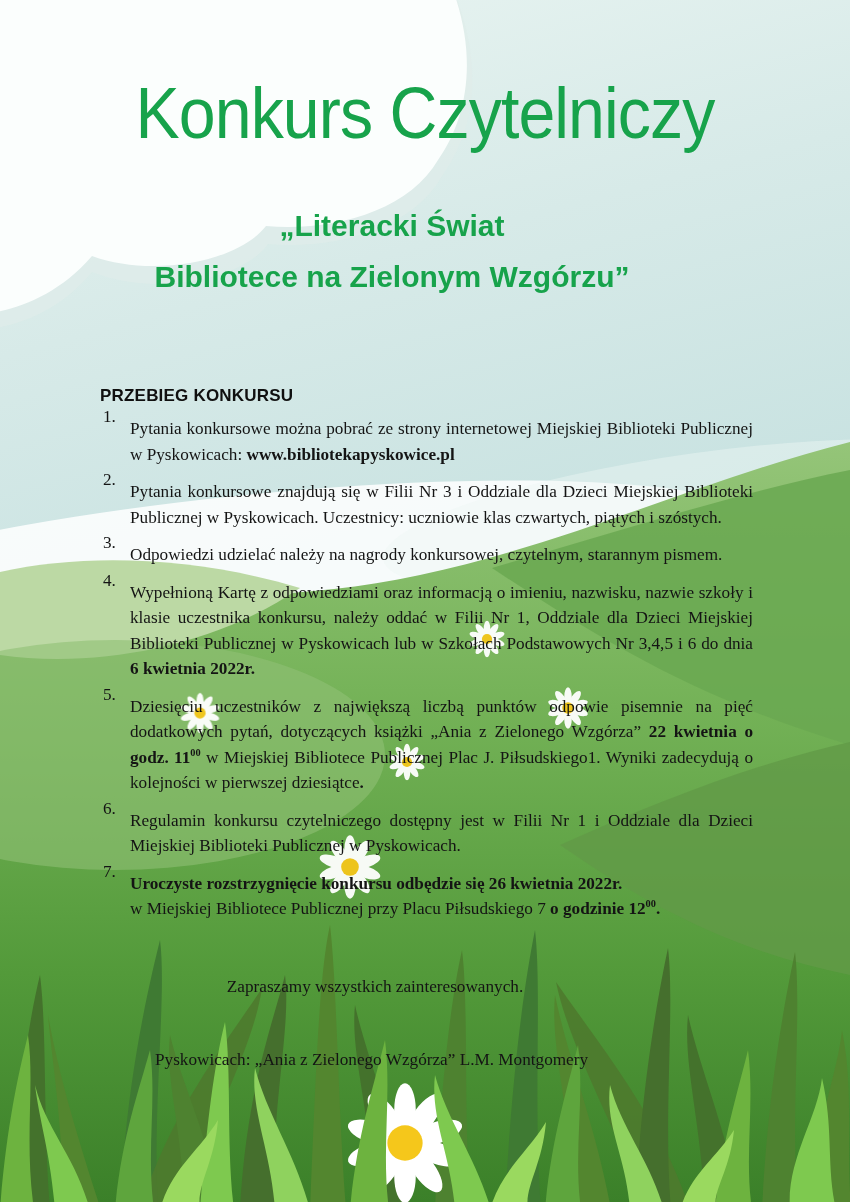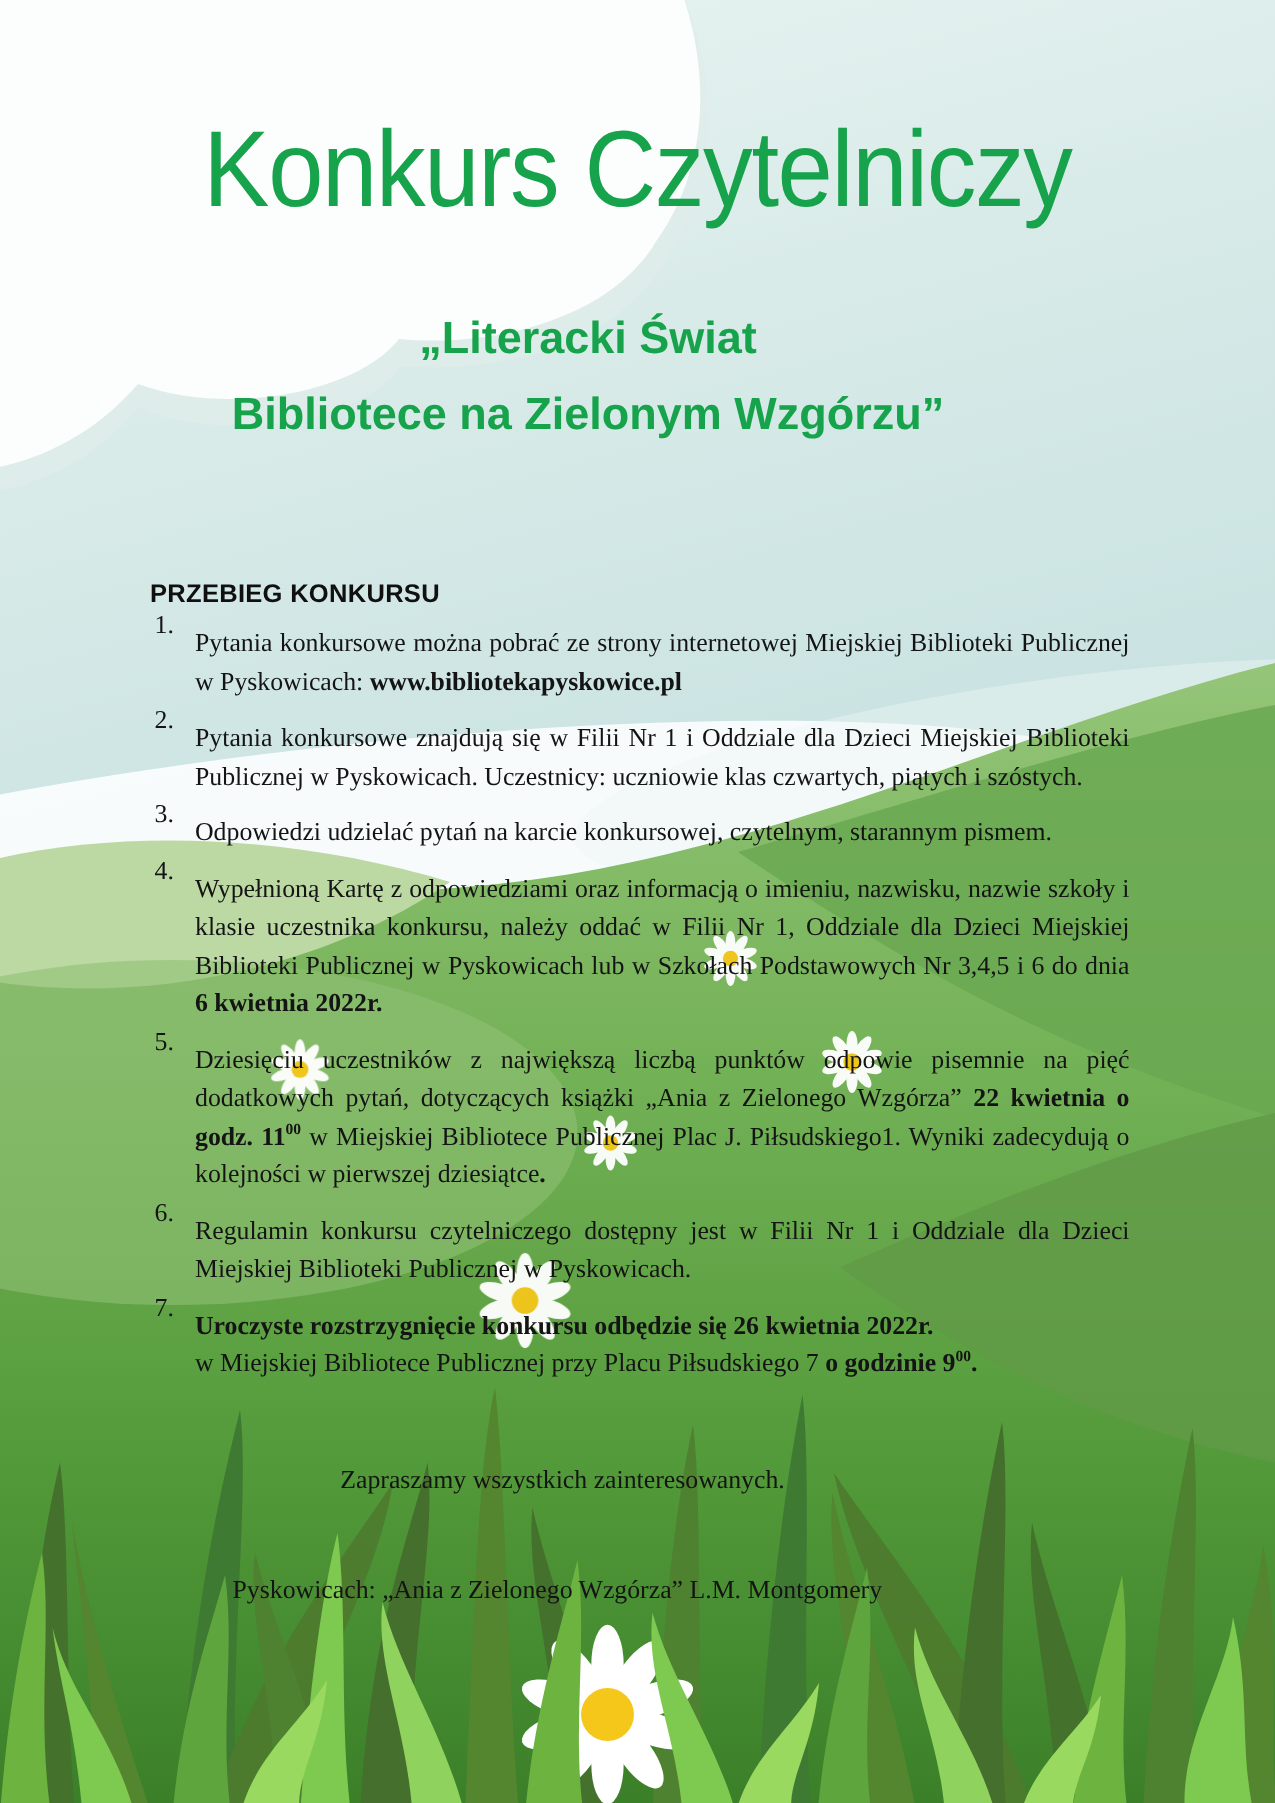--- a/index.html
+++ b/index.html
@@ -183,41 +183,41 @@
 
     <div class="section-heading">PRZEBIEG KONKURSU</div>
 
     <div class="list">
         <div class="item">
           <div class="no">1.</div>
           <div class="txt"><span>Pytania konkursowe można pobrać ze strony internetowej Miejskiej Biblioteki Publicznej w Pyskowicach: </span><span class="b">www.bibliotekapyskowice.pl</span></div>
         </div>
         <div class="item">
           <div class="no">2.</div>
-          <div class="txt"><span>Pytania konkursowe znajdują się w Filii Nr 1 i Oddziale dla Dzieci  Miejskiej Biblioteki Publicznej w Pyskowicach. Uczestnicy: uczniowie klas czwartych, piątych i szóstych.</span></div>
+          <div class="txt"><span>Pytania konkursowe znajdują się w Filii Nr 3 i Oddziale dla Dzieci  Miejskiej Biblioteki Publicznej w Pyskowicach. Uczestnicy: uczniowie klas czwartych, piątych i szóstych.</span></div>
         </div>
         <div class="item">
           <div class="no">3.</div>
-          <div class="txt"><span>Odpowiedzi udzielać pytań na karcie konkursowej, czytelnym, starannym pismem.</span></div>
+          <div class="txt"><span>Odpowiedzi udzielać należy na nagrody konkursowej, czytelnym, starannym pismem.</span></div>
         </div>
         <div class="item">
           <div class="no">4.</div>
           <div class="txt"><span>Wypełnioną Kartę z odpowiedziami oraz informacją o imieniu, nazwisku, nazwie szkoły i klasie uczestnika konkursu, należy oddać w Filii Nr 1, Oddziale dla Dzieci  Miejskiej Biblioteki Publicznej w Pyskowicach lub w Szkołach Podstawowych Nr 3,4,5 i 6 do dnia </span><span class="b">6 kwietnia 2022r.</span></div>
         </div>
         <div class="item">
           <div class="no">5.</div>
           <div class="txt"><span>Dziesięciu uczestników z największą liczbą punktów odpowie pisemnie na pięć dodatkowych pytań, dotyczących książki „Ania z Zielonego Wzgórza” </span><span class="b">22 kwietnia o godz. 11</span><sup class="b">00</sup><span> w Miejskiej Bibliotece Publicznej  Plac J. Piłsudskiego1. Wyniki zadecydują o kolejności w pierwszej dziesiątce</span><span class="b">.</span></div>
         </div>
         <div class="item">
           <div class="no">6.</div>
           <div class="txt"><span>Regulamin konkursu czytelniczego dostępny jest w Filii Nr 1 i Oddziale dla Dzieci Miejskiej Biblioteki Publicznej w Pyskowicach.</span></div>
         </div>
         <div class="item">
           <div class="no">7.</div>
-          <div class="txt"><span class="b">Uroczyste rozstrzygnięcie konkursu odbędzie się 26 kwietnia 2022r.</span><br><span>w Miejskiej Bibliotece Publicznej przy Placu Piłsudskiego 7 </span><span class="b">o godzinie 9</span><sup class="b">00</sup><span class="b">.</span><br></div>
+          <div class="txt"><span class="b">Uroczyste rozstrzygnięcie konkursu odbędzie się 26 kwietnia 2022r.</span><br><span>w Miejskiej Bibliotece Publicznej przy Placu Piłsudskiego 7 </span><span class="b">o godzinie 12</span><sup class="b">00</sup><span class="b">.</span><br></div>
         </div>
       </div>
 
     <div class="closing">Zapraszamy wszystkich zainteresowanych.</div>
 
     <div class="biblio">Pyskowicach: „Ania z Zielonego Wzgórza” L.M. Montgomery</div>
   </div>
 </div>
 
 </body></html>

